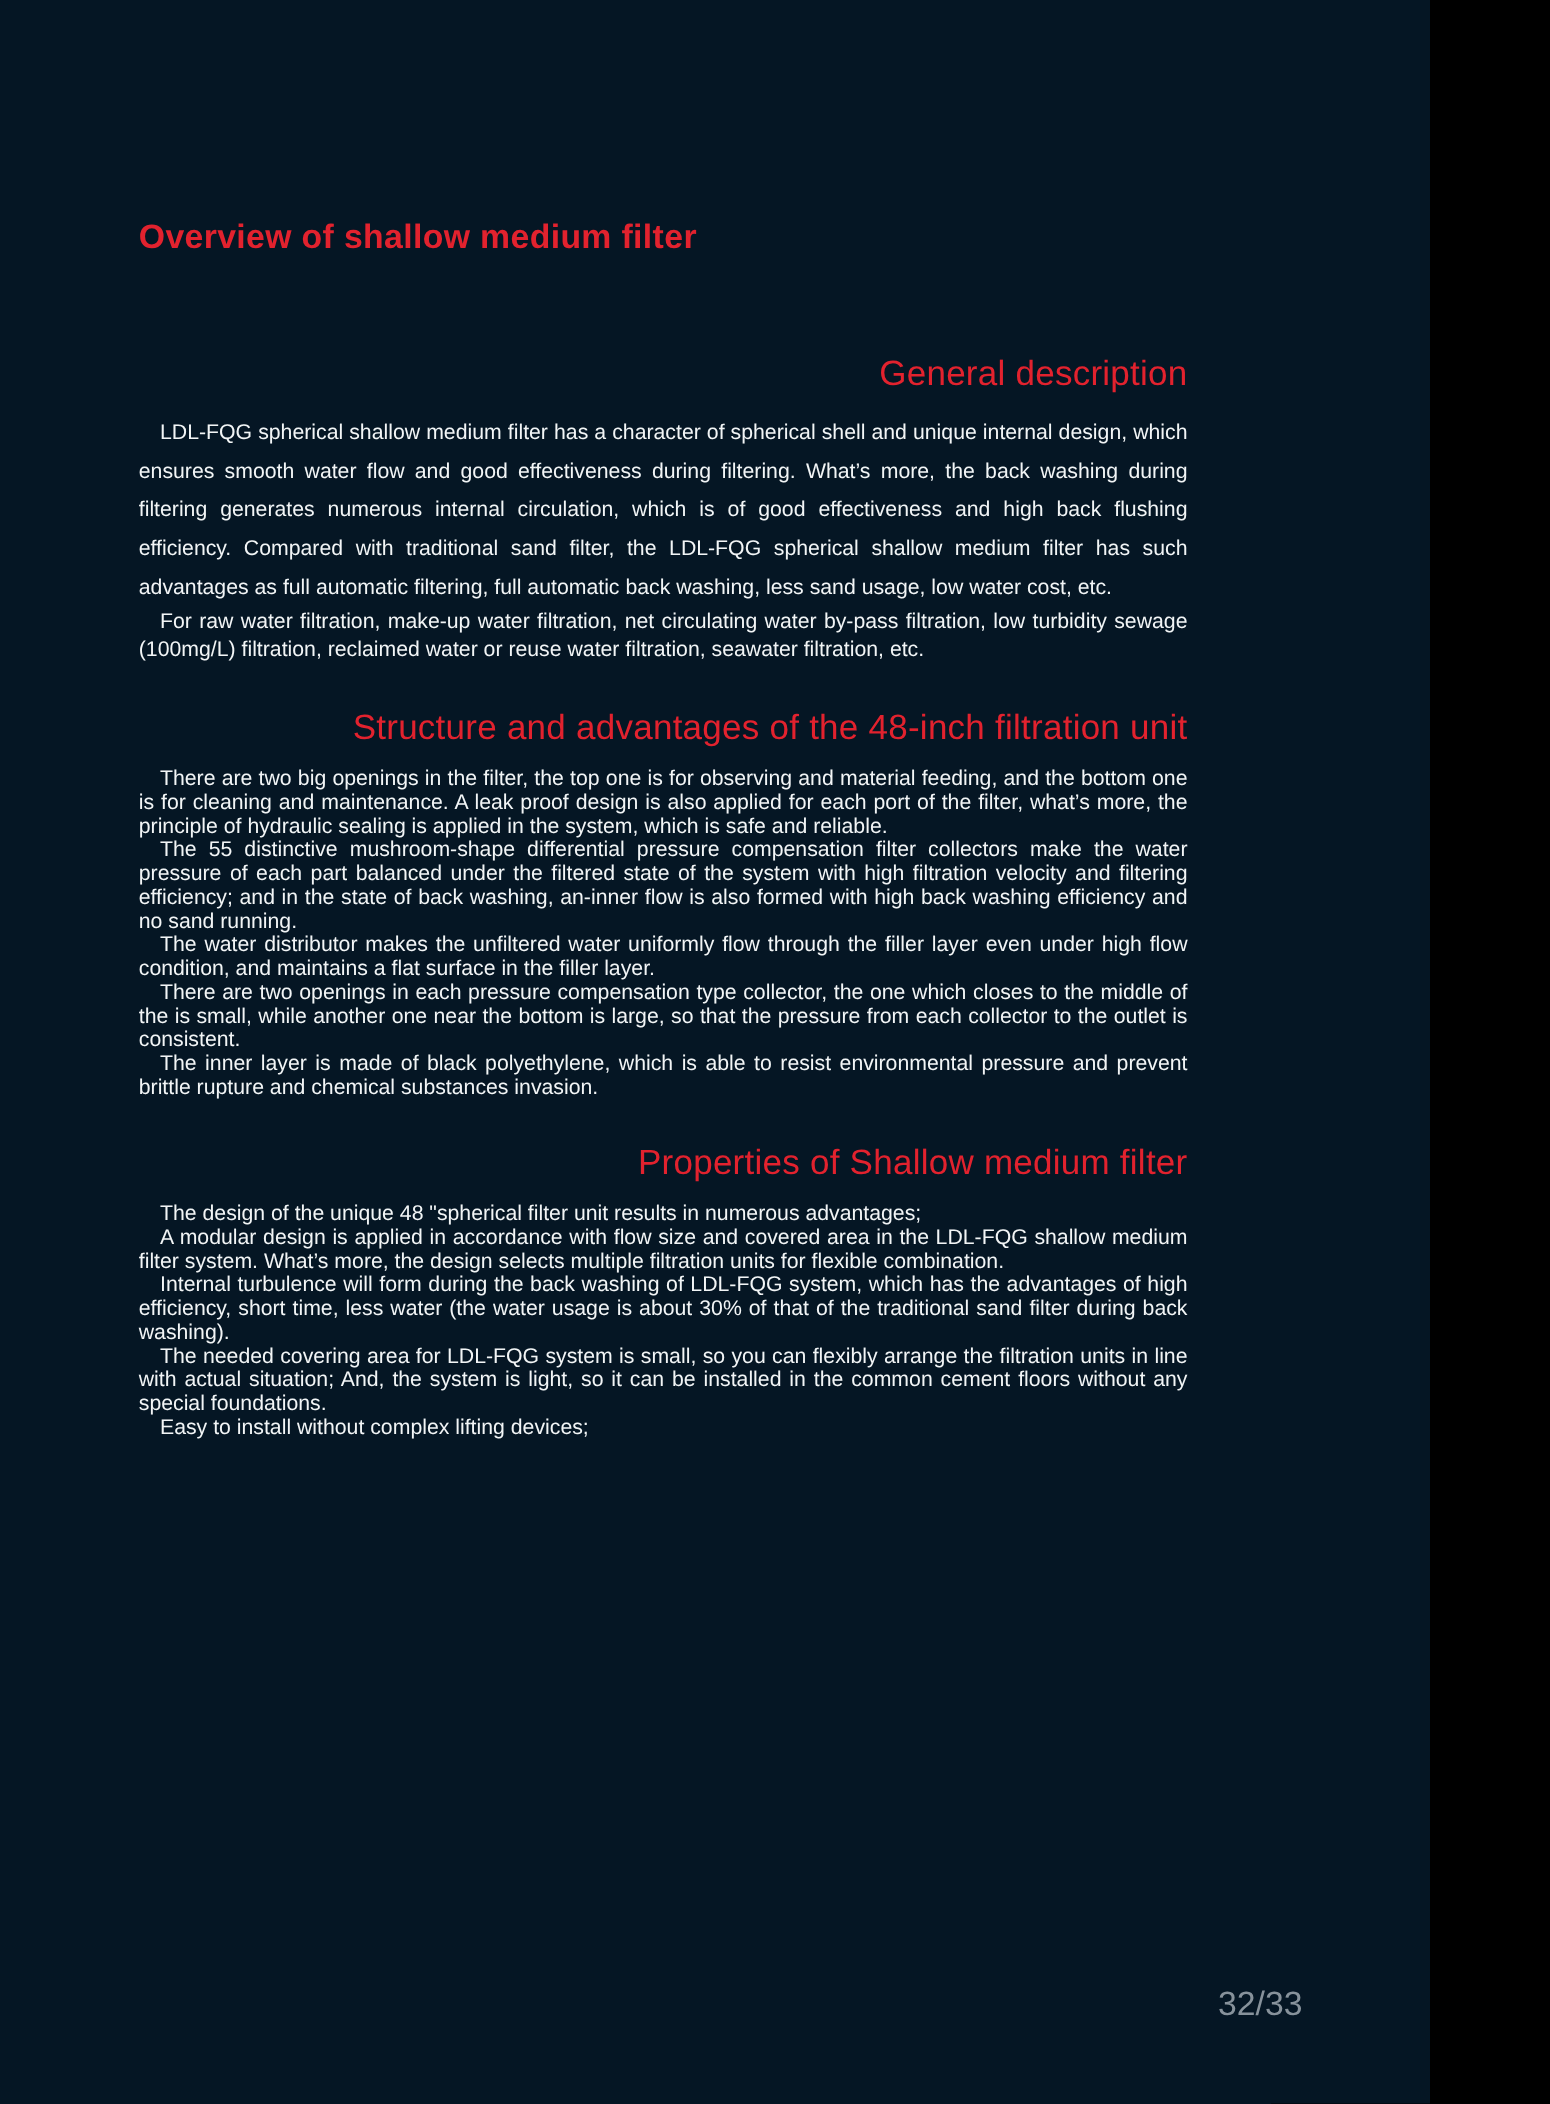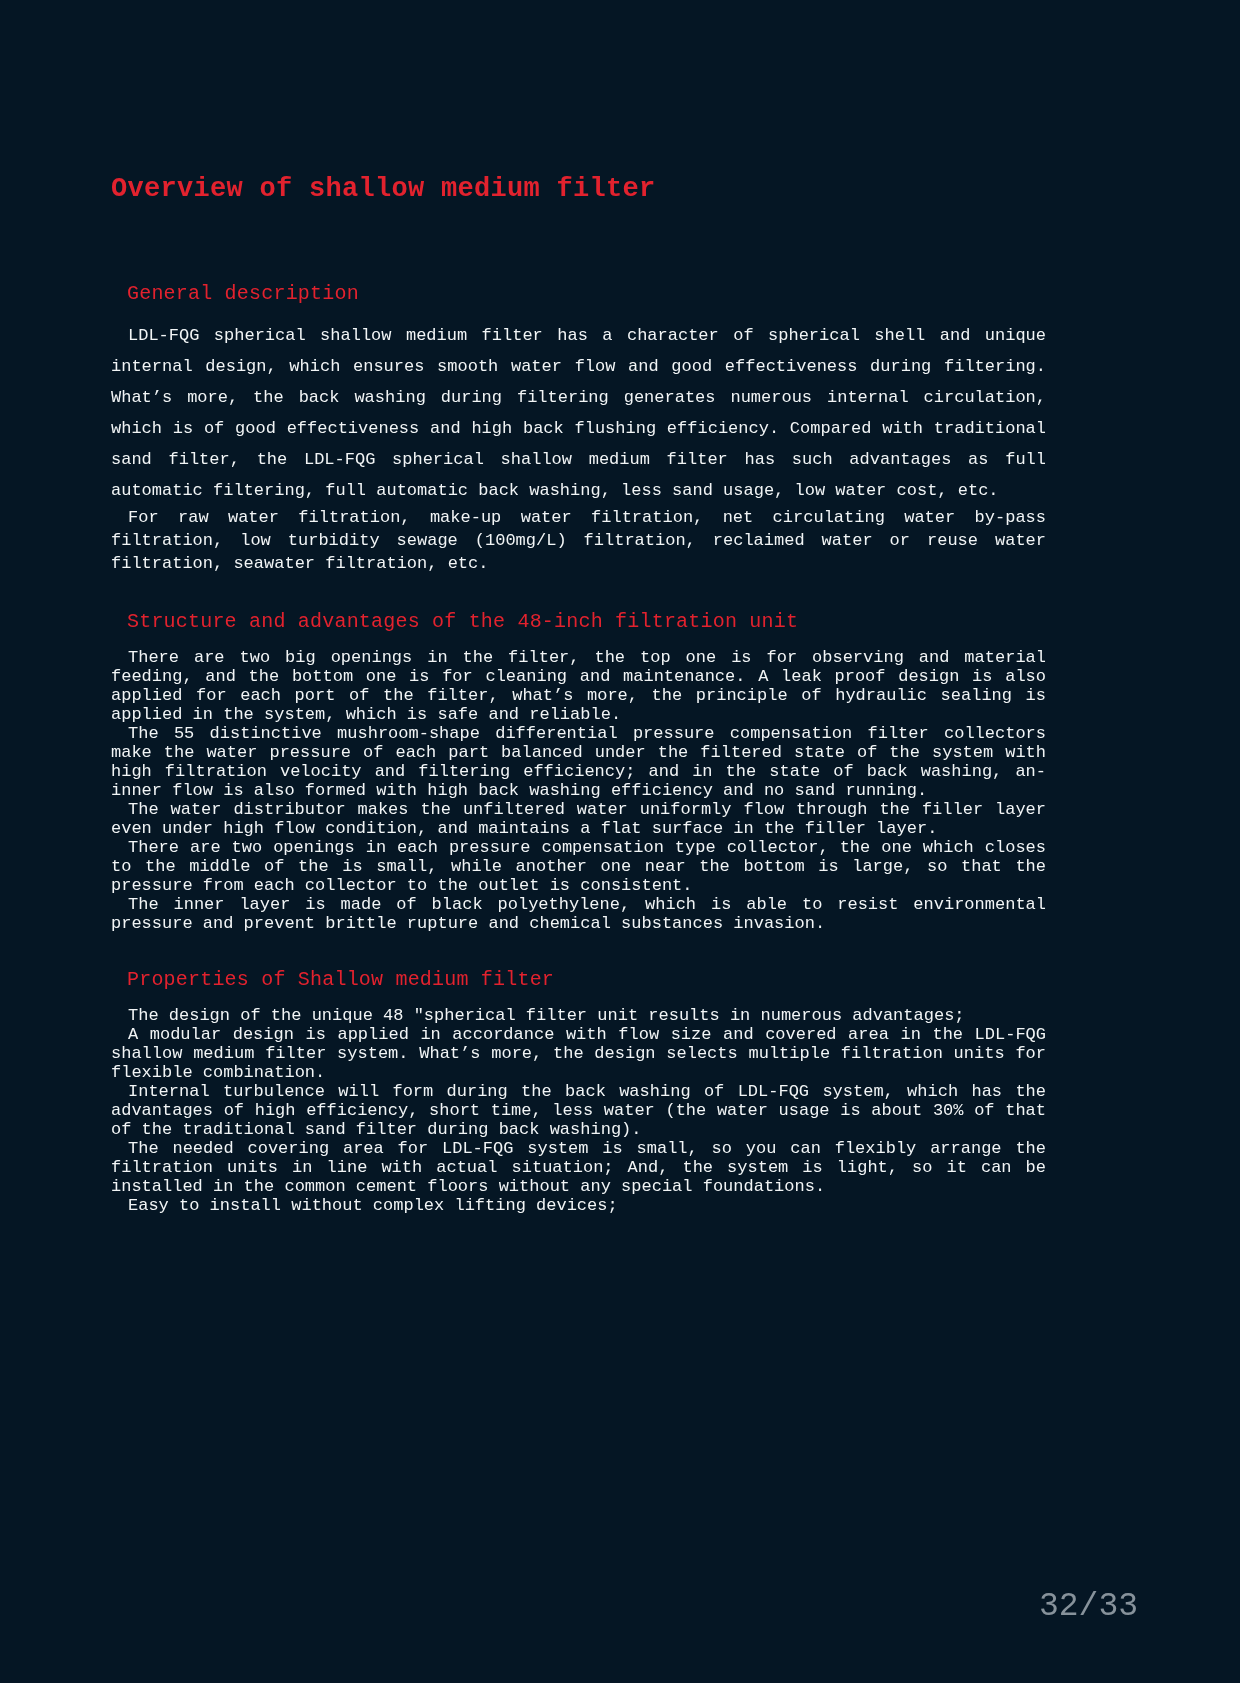--- a/index.html
+++ b/index.html
@@ -3,40 +3,41 @@
 <meta charset="utf-8">
 <style>
   :root{
     --bg:#051624;
     --red:#e2222e;
     --body:#f2f5f6;
     --pagenum:#87929b;
   }
   html,body{margin:0;padding:0;background:#000;}
   .page{
-    width:1240px;height:1683px;
+    width:1144px;height:1683px;
     background:var(--bg);
     position:relative;
     overflow:hidden;
-    font-family:Liberation Mono, monospace;
+    font-family:Liberation Sans, sans-serif;
   }
   .content{padding:174px 194px 0 111px;}
   h1{
     font-size:27px;
     font-weight:bold;
     color:var(--red);
     margin:0 0 78px 0;
     letter-spacing:.3px;
   }
   h2{
-    font-size:20px;
+    font-size:28px;
     font-weight:400;
     color:var(--red);
-    margin:35px 0 15px 16px;
+    margin:35px 0 15px 5px;
     letter-spacing:.2px;
+    text-align:right;
   }
   .section:first-of-type h2{margin-top:0;}
   p.body{
     margin:0;
     color:var(--body);
     font-size:17px;
     line-height:19px;
     text-align:justify;
     text-indent:17px;
   }
@@ -45,21 +46,21 @@
   .support{
     margin:26px 0 0 0;
     color:var(--red);
     font-size:20px;
     letter-spacing:.5px;
   }
   .pagenum{
     position:absolute;
     top:1588px;
     right:102px;
-    font-size:33px;
+    font-size:27px;
     color:var(--pagenum);
   }
 </style>
 </head>
 <body>
 
 <div class="page">
   <div class="content">
 
     <h1>Overview of shallow medium filter</h1>

